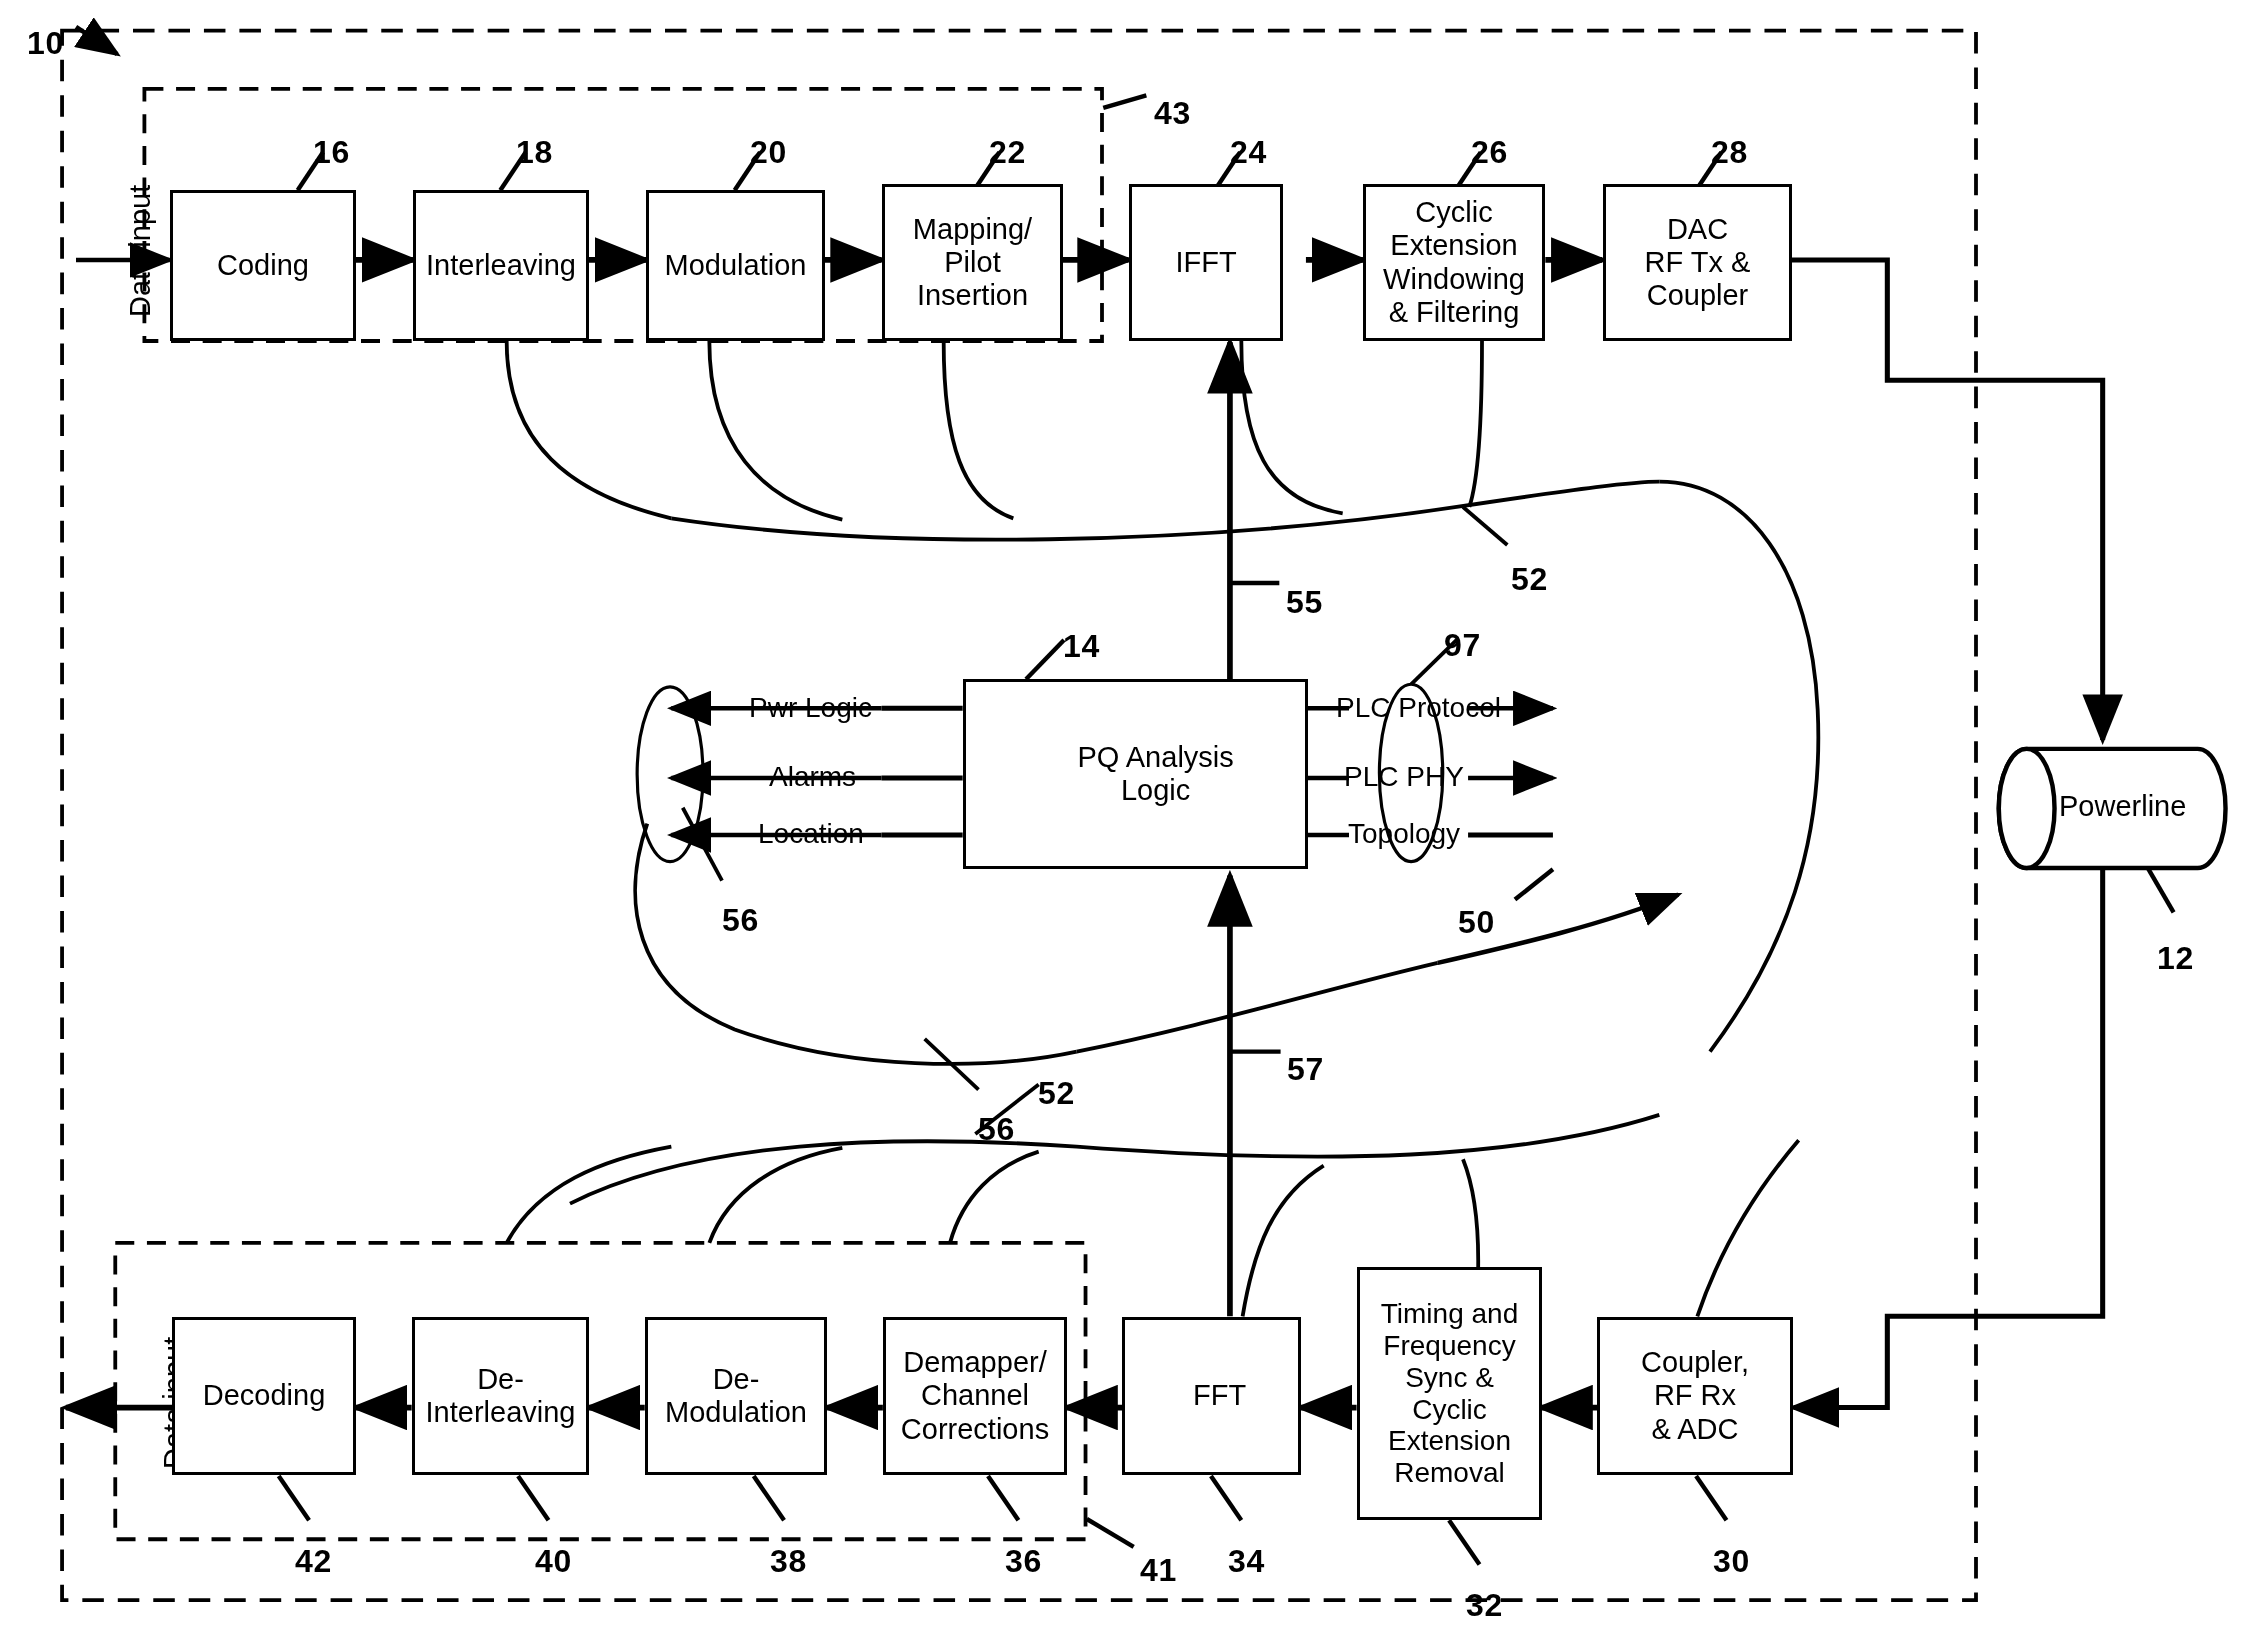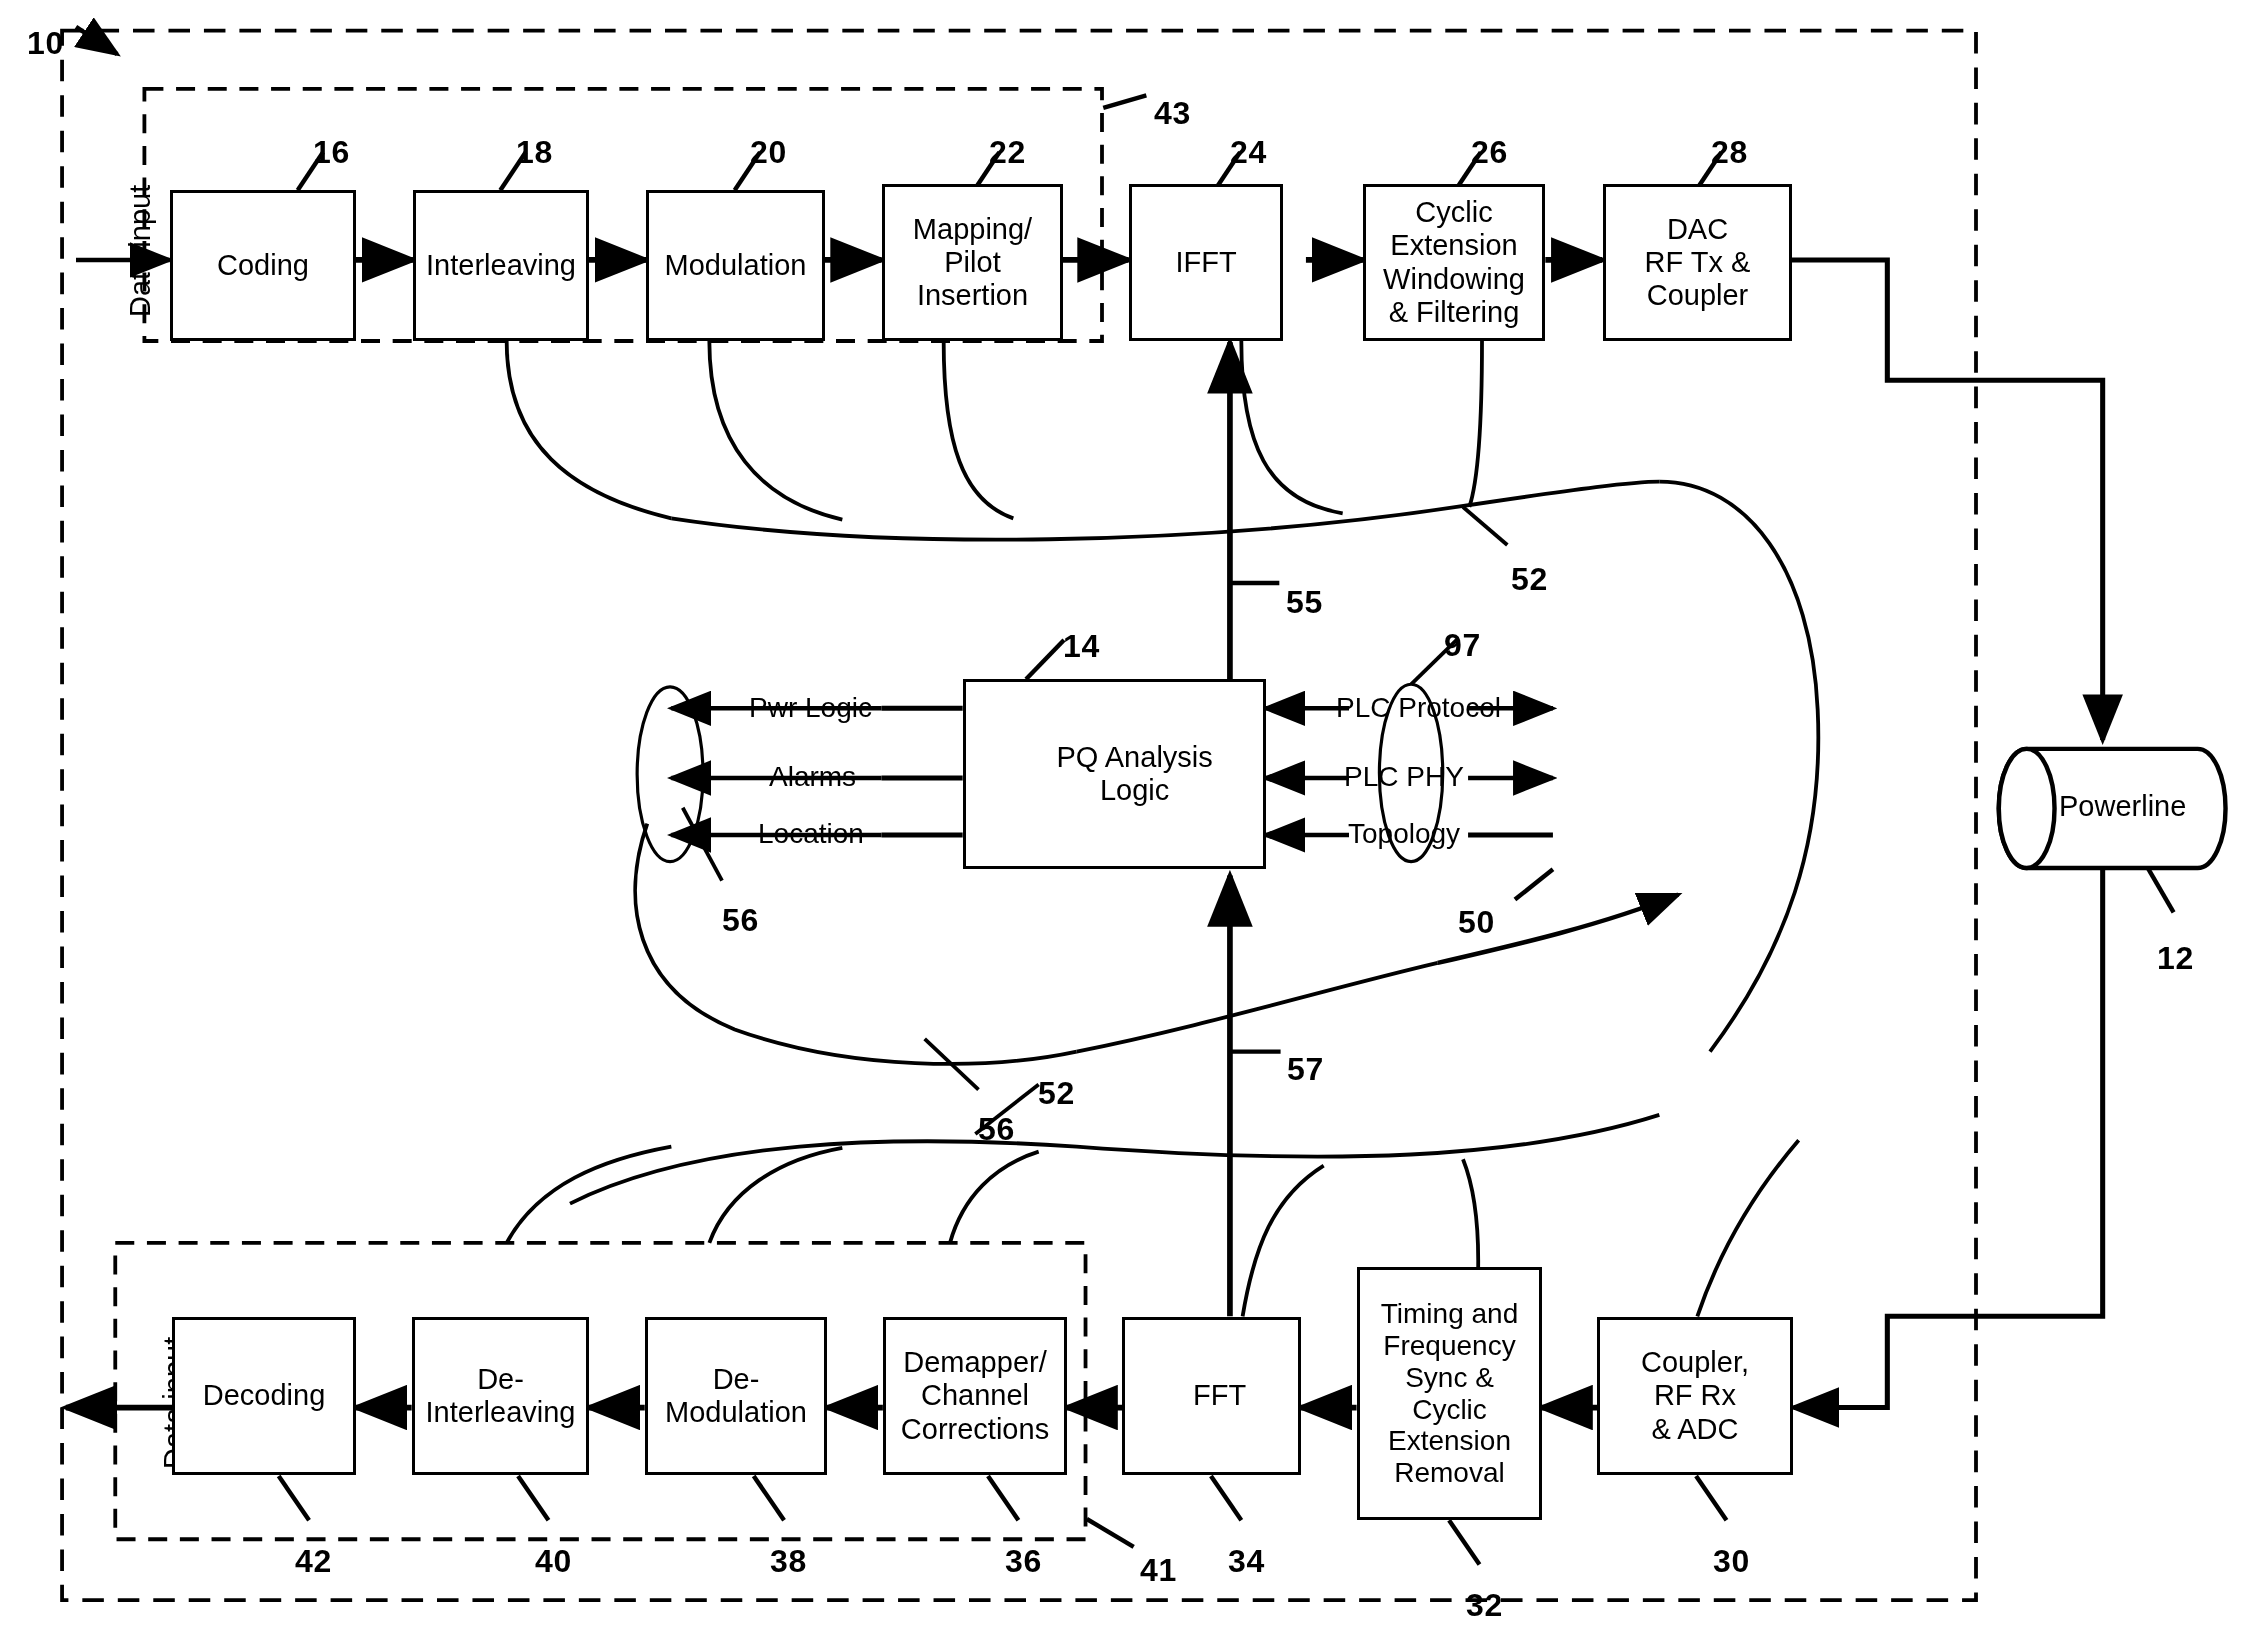--- a/index.html
+++ b/index.html
@@ -183,21 +183,21 @@
   <div class="refnum" style="left:1471px;top:114px;">26</div>
   <div class="refnum" style="left:1711px;top:114px;">28</div>
 
   <div class="refnum" style="left:27px;top:5px;">10</div>
   <div class="refnum" style="left:1154px;top:75px;">43</div>
   <div class="refnum" style="left:1140px;top:1532px;">41</div>
 
   <div class="sideways" style="left:124px;top:317px;">Data input</div>
   <div class="sideways" style="left:158px;top:1469px;">Data input</div>
 
-  <div class="box" style="left:963px;top:679px;width:303px;height:190px;padding-left:44px;">
+  <div class="box" style="left:963px;top:679px;width:345px;height:190px;padding-left:44px;">
     <span>PQ Analysis
 Logic</span>
   </div>
   <div class="refnum" style="left:1063px;top:608px;">14</div>
 
   <div class="flowlabel" style="left:749px;top:692px;">Pwr Logic</div>
   <div class="flowlabel" style="left:769px;top:761px;">Alarms</div>
   <div class="flowlabel" style="left:758px;top:818px;">Location</div>
 
   <div class="refnum" style="left:1458px;top:884px;">50</div>

